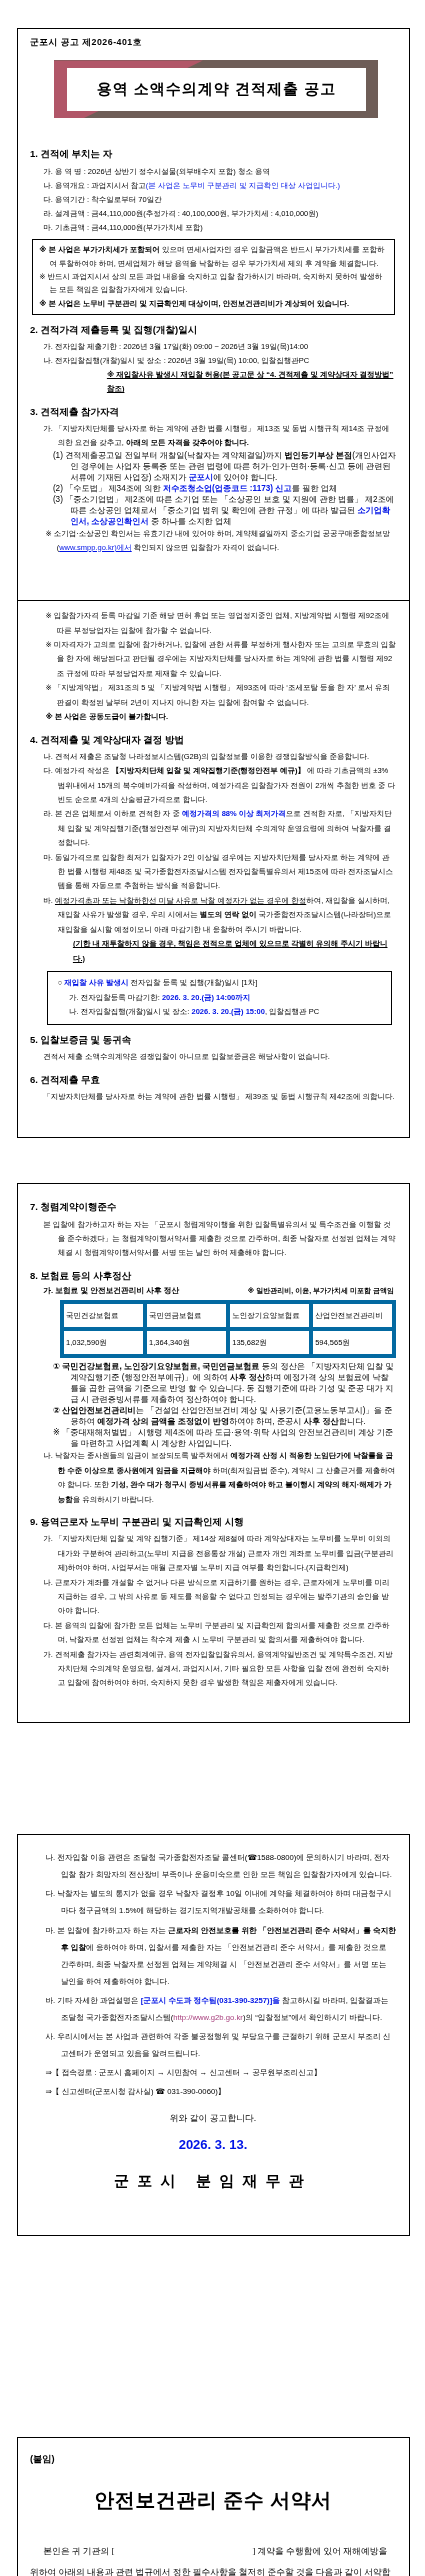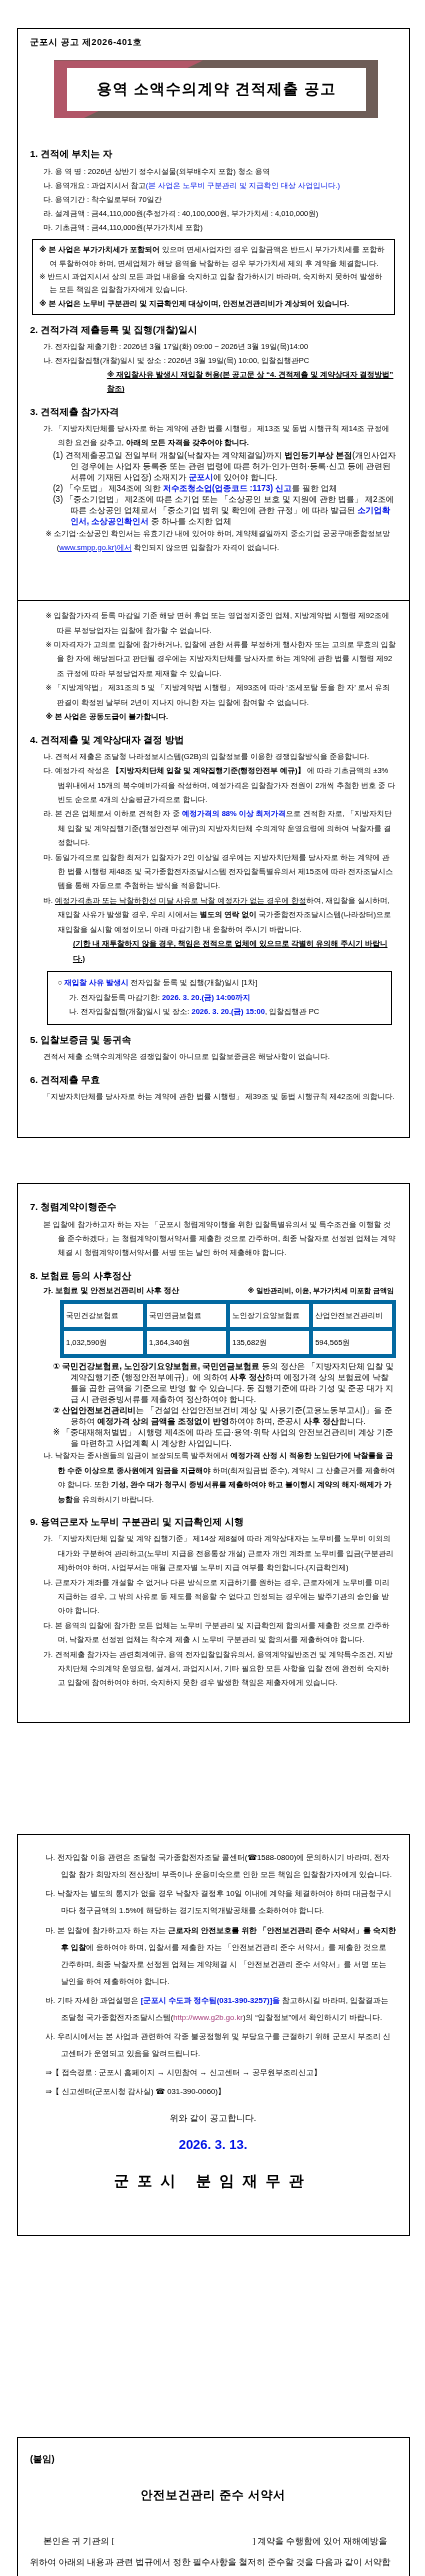--- a/index.html
+++ b/index.html
@@ -49,21 +49,21 @@
   table.ins td{border:4px solid #0369a1;width:76px;height:23px;text-align:left;
                font-size:7.5px;padding:0 2.1px;}
   
   #pg4 .li{font-size:7.7px;line-height:17px;margin-left:15.5px;padding-left:15.5px;text-indent:-15.5px;margin-bottom:2.1px;}
   .arr{margin-left:77px;padding-left:0;text-indent:0;}
   .closing{text-align:center;font-size:8.8px;margin-top:13.4px;}
   .pubdate{text-align:center;font-size:13px;font-weight:700;color:#0014E6;margin-top:11.3px;}
   .signer{text-align:center;font-size:15px;font-weight:800;letter-spacing:8.2px;margin-top:20.6px;}
   
   .attach{font-size:9.3px;font-weight:700;margin-top:7.2px;}
-  .ptitle{text-align:center;font-size:12px;font-weight:800;margin-top:20.6px;letter-spacing:0.5px;}
+  .ptitle{text-align:center;font-size:20px;font-weight:800;margin-top:20.6px;letter-spacing:0.5px;}
   .sr{font-family:"Liberation Serif","DejaVu Serif",serif;font-size:8.8px;line-height:20.6px;}
   .pb1{margin-top:27px;text-indent:13.4px;}
   .gapbox{display:inline-block;width:138px;}
 </style>
 </head>
 <body>
 
 <div class="page" id="pg1">
   <div class="inner">
     <div class="docno">군포시 공고 제2026-401호</div>

